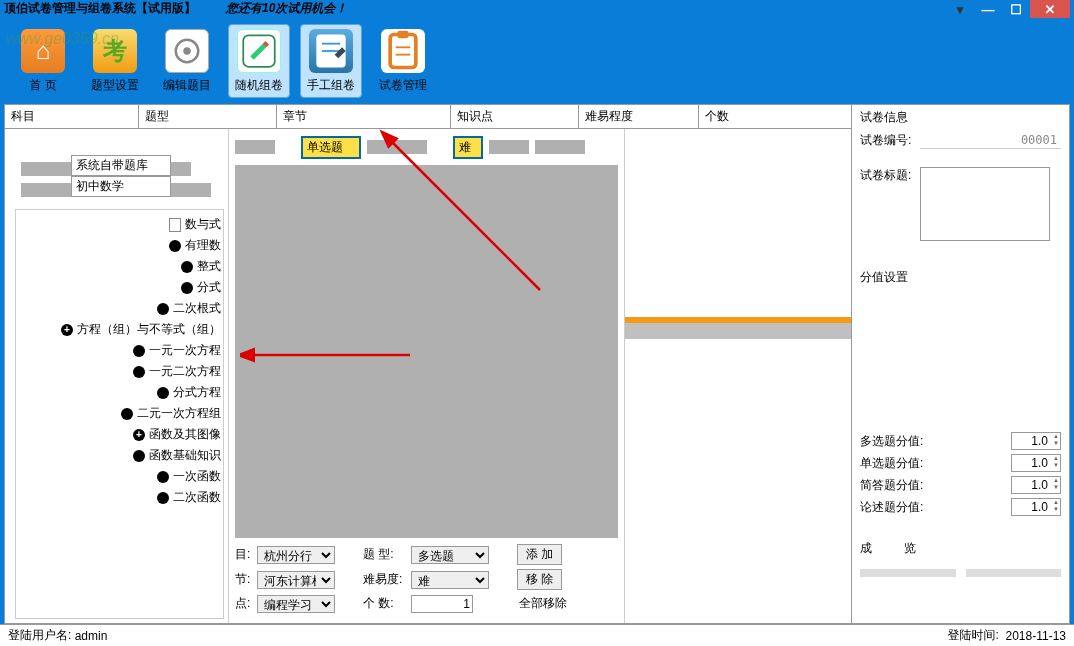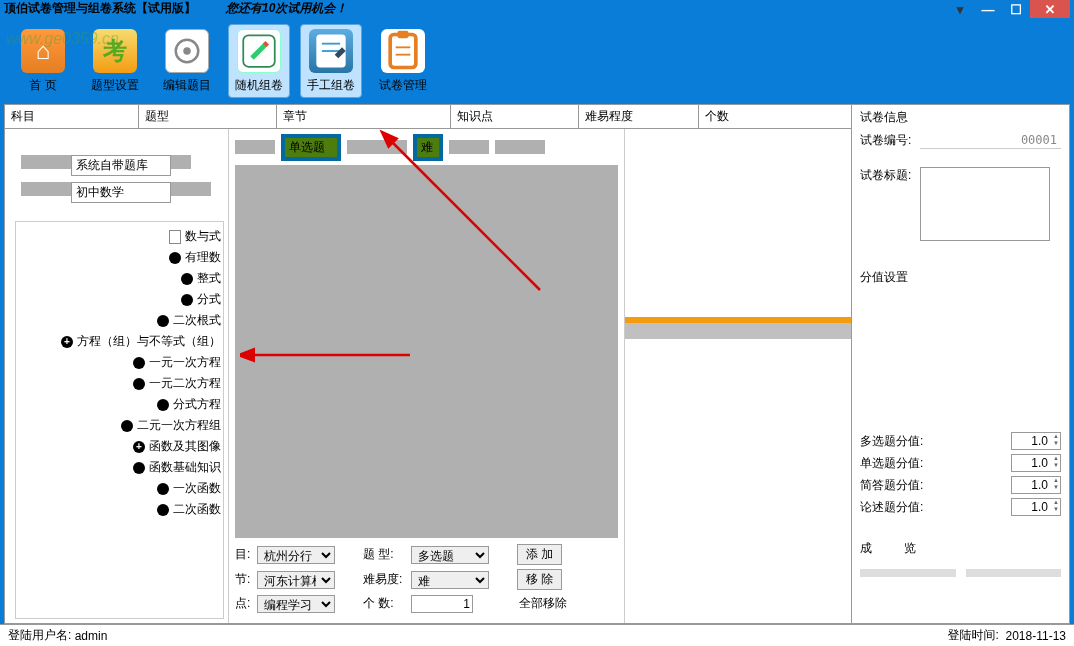--- a/index.html
+++ b/index.html
@@ -30,37 +30,37 @@
 .main { position: absolute; top: 104px; left: 4px; right: 4px; bottom: 22px; background: #fff; border: 1px solid #999; display: flex; }
 
 .leftpanel { flex: 1; display: flex; flex-direction: column; }
 .headers { height: 24px; border-bottom: 1px solid #999; display: flex; }
 .headers .col { border-right: 1px solid #999; padding: 3px 6px; }
 
 .workrow { flex: 1; display: flex; overflow: hidden; }
 
 .treecol { width: 224px; border-right: 1px solid #ccc; padding: 6px 0 0 6px; display:flex; flex-direction:column; }
 .selblock { margin: 20px 6px 8px 10px; }
-.selrow { display: flex; align-items: flex-start; margin-bottom: 6px; }
+.selrow { display: flex; align-items: flex-end; }
 .greybar { background: #b0b0b0; height: 14px; }
 .selbox { background: #fff; border: 1px solid #999; padding: 1px 4px; min-width: 100px; display:inline-block; }
 .tree { border: 1px solid #ccc; margin: 4px; flex:1; overflow-y:auto; padding: 4px 2px; }
 .tree ul { list-style: none; }
 .tree li { padding: 2px 0 2px 0; white-space: nowrap; }
 .tree .node { display:flex; align-items:center; gap:4px; cursor:pointer;justify-content:flex-end; }
 .tree .bullet { width:12px;height:12px;border-radius:50%;background:#000;display:inline-block; }
 .tree .plus { width:12px;height:12px;border-radius:50%;background:#000;color:#fff;display:inline-flex;align-items:center;justify-content:center;font-size:10px;font-weight:bold; }
 .tree .doc { width:12px;height:14px;border:1px solid #888;display:inline-block; }
 .tree .lvl1 { padding-left: 14px; }
 .tree .lvl2 { padding-left: 38px; }
 
 .midcol { flex: 1; display: flex; flex-direction:column; border-right: 1px solid #ccc; }
 .midtop { height: 36px; display:flex; align-items:center; gap:6px; padding: 0 6px; }
 .midtop .gbar { background:#b0b0b0; height:14px; }
-.midtop .inp { background:#4d7c0f;border:4px solid #0369a1;padding:1px 4px;min-width:60px; }
+.midtop .inp { background:#fde047;border:2px solid #0369a1;padding:1px 4px;min-width:60px;margin-left:20px; }
 .midgrey { flex:1; background:#b0b0b0; margin:0 6px; }
 .midbottom { padding: 6px; }
 .formrow { display:flex; align-items:center; gap:4px; margin-bottom:4px; }
 .formrow .lab { min-width:18px; }
 .formrow select,.formrow input { border:1px solid #999; padding:1px 2px; height:18px; }
 .formrow .btn { border:1px solid #999; background:#eee; padding:1px 8px; cursor:pointer; }
 
 .prevcol { width: 226px; background:#fff; position:relative; }
 .prevcol .orange { position:absolute; top:188px; left:0; right:0; height:6px; background:#f39c12; }
 .prevcol .greybelow { position:absolute; top:194px; left:0; right:0; height:16px; background:#c0c0c0; }

